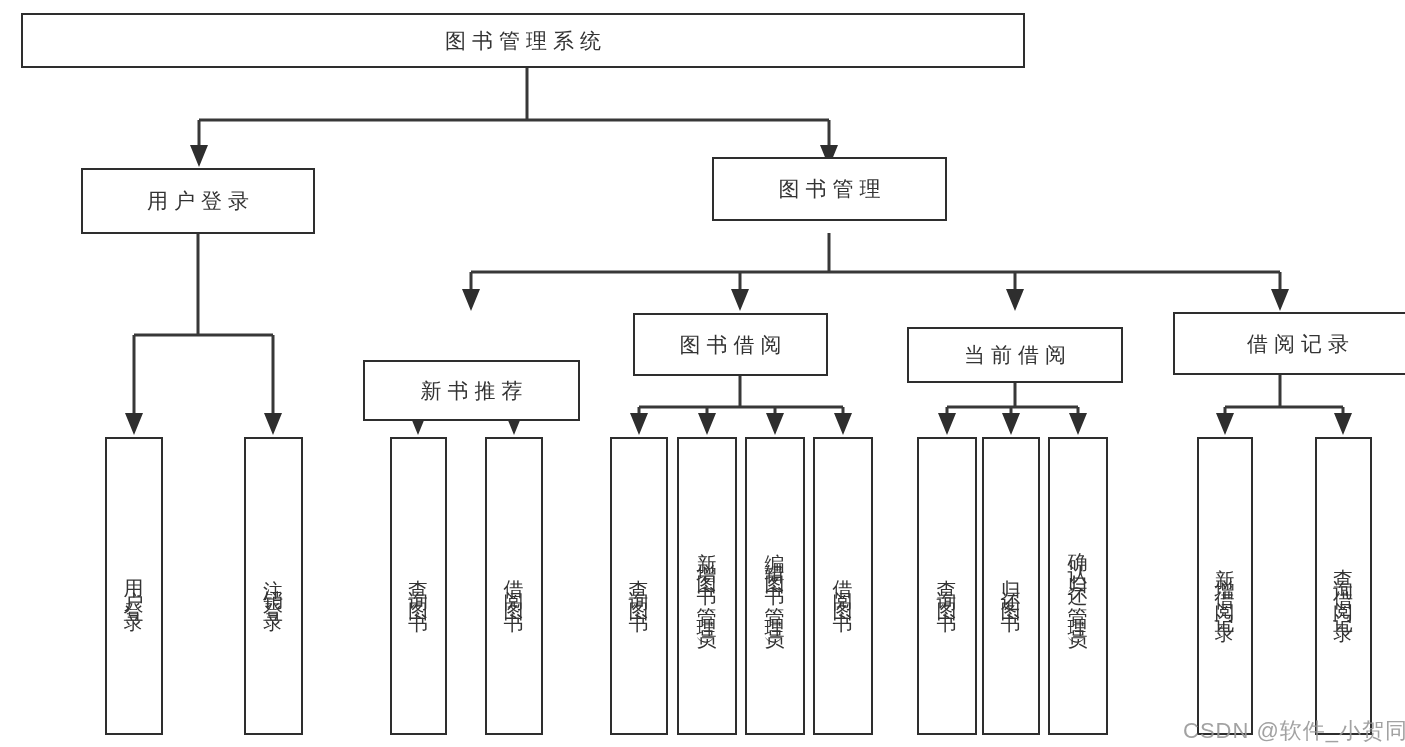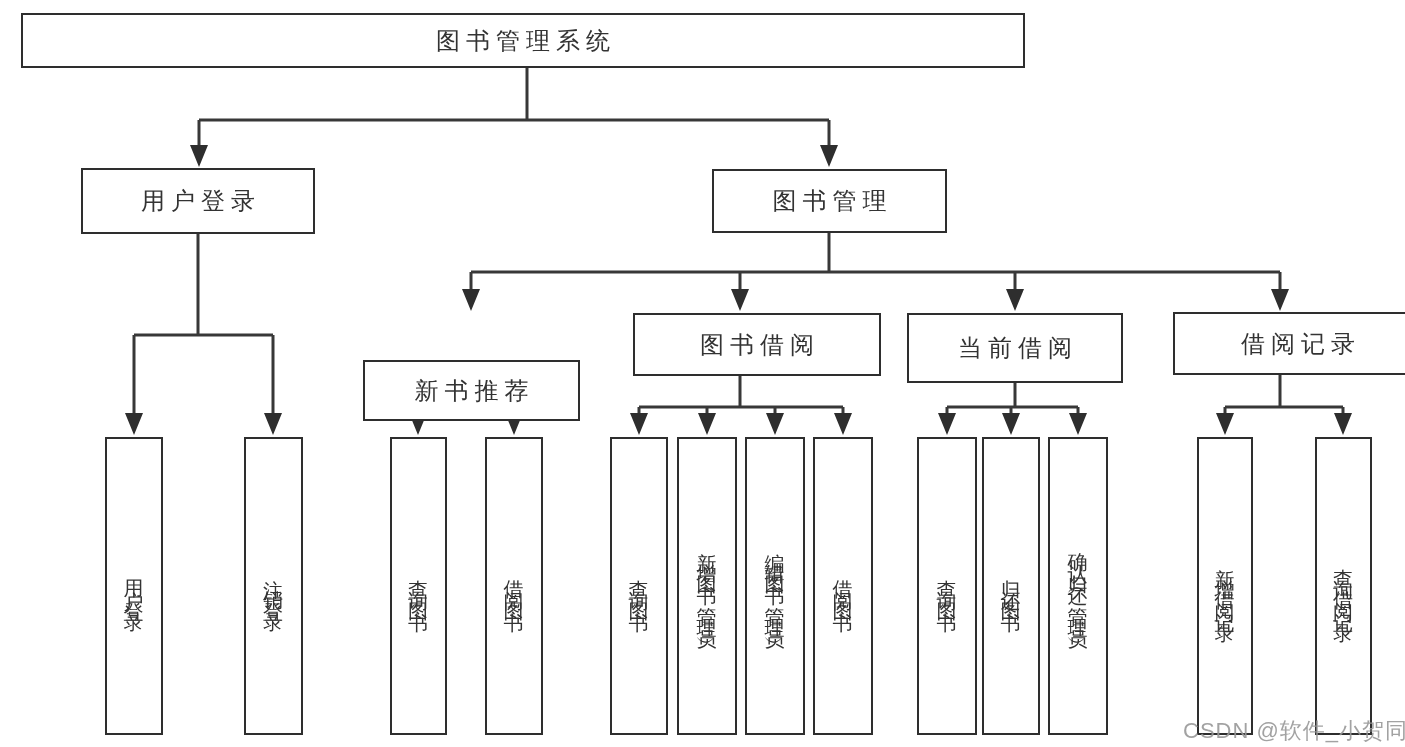--- a/index.html
+++ b/index.html
@@ -19,21 +19,21 @@
     z-index: 1;
   }
   .node {
     position: absolute;
     box-sizing: border-box;
     background: #ffffff;
     border: 2.5px solid #2e2e2e;
     display: flex;
     align-items: center;
     justify-content: center;
-    font-size: 24px;
+    font-size: 21px;
     letter-spacing: 6px;
     padding-left: 6px; 
     white-space: nowrap;
     z-index: 2;
   }
   .leaf {
     position: absolute;
     box-sizing: border-box;
     background: #ffffff;
     border: 2.5px solid #2e2e2e;
@@ -89,25 +89,25 @@
       <path d="M409 413 h18 L418 435 Z M505 413 h18 L514 435 Z"></path>
       <path d="M630 413 h18 L639 435 Z M698 413 h18 L707 435 Z M766 413 h18 L775 435 Z M834 413 h18 L843 435 Z"></path>
       <path d="M938 413 h18 L947 435 Z M1002 413 h18 L1011 435 Z M1069 413 h18 L1078 435 Z"></path>
       <path d="M1216 413 h18 L1225 435 Z M1334 413 h18 L1343 435 Z"></path>
     </g>
   </svg>
 
   <div class="node" style="left:21px; top:13px; width:1004px; height:55px;">图书管理系统</div>
 
   <div class="node" style="left:81px; top:168px; width:234px; height:66px;">用户登录</div>
-  <div class="node" style="left:712px; top:169px; width:235px; height:64px;">图书管理</div>
+  <div class="node" style="left:712px; top:157px; width:235px; height:64px;">图书管理</div>
 
   <div class="node" style="left:363px; top:313px; width:217px; height:61px;margin-top:47px;">新书推荐</div>
-  <div class="node" style="left:633px; top:313px; width:248px; height:63px;">图书借阅</div>
-  <div class="node" style="left:907px; top:313px; width:216px; height:70px;">当前借阅</div>
+  <div class="node" style="left:633px; top:313px; width:195px; height:63px;">图书借阅</div>
+  <div class="node" style="left:907px; top:327px; width:216px; height:56px;">当前借阅</div>
   <div class="node" style="left:1173px; top:312px; width:250px; height:63px;">借阅记录</div>
 
   <div class="leaf" style="left:105px; top:437px; width:58px; height:298px;">
     <span>用户登录</span>
   </div>
   <div class="leaf" style="left:244px; top:437px; width:59px; height:298px;">
     <span>注销登录</span>
   </div>
 
   <div class="leaf" style="left:390px; top:437px; width:57px; height:298px;">

